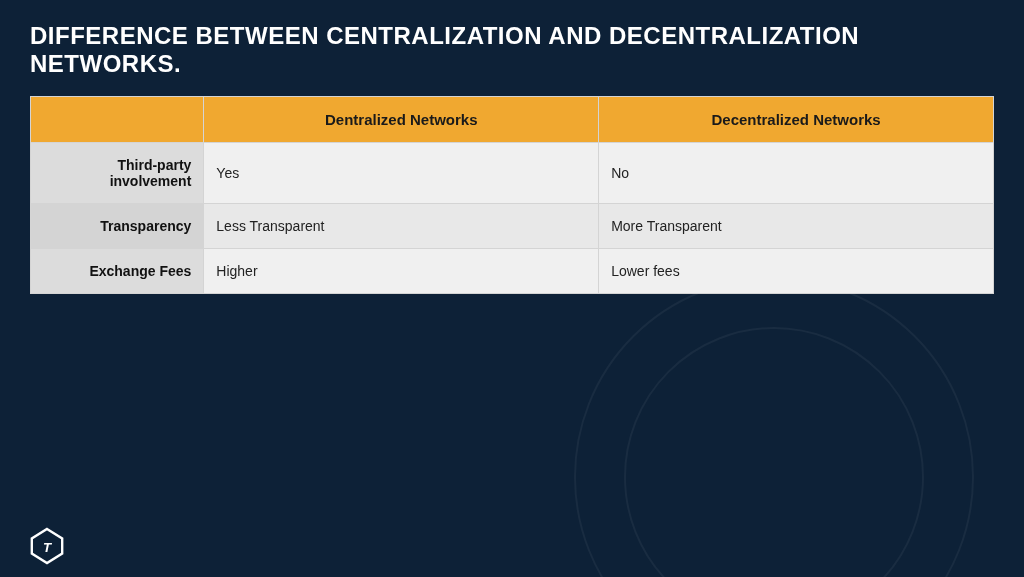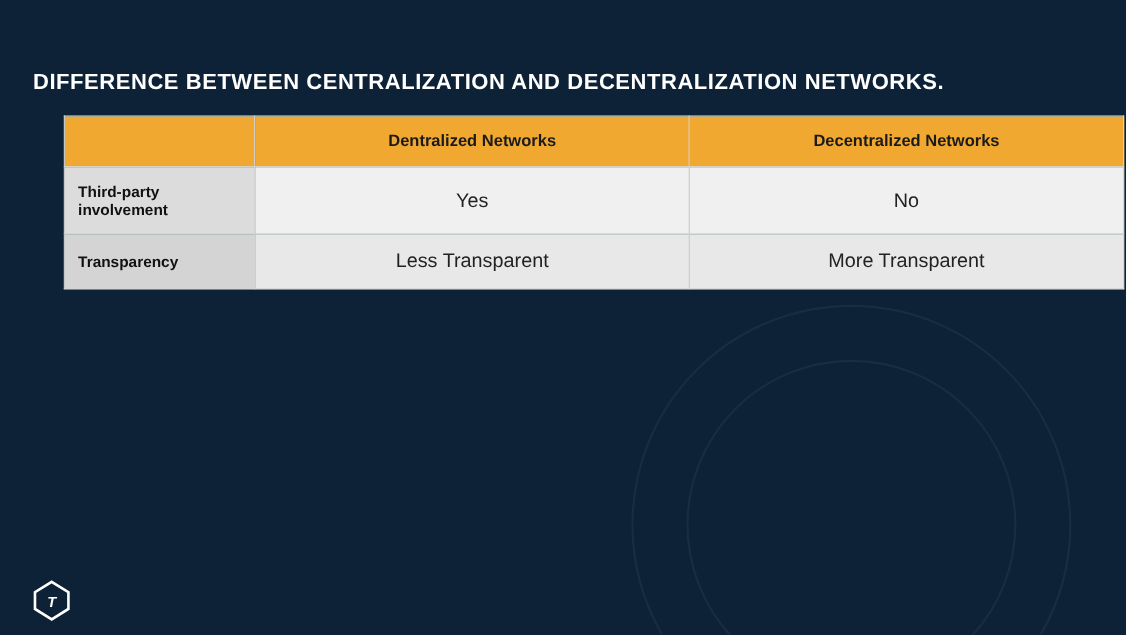--- a/index.html
+++ b/index.html
@@ -34,33 +34,31 @@
     }
 
     .content {
       position: relative;
       z-index: 10;
       padding: 22px 30px 15px 30px;
     }
 
     .main-title {
       color: #ffffff;
-      font-size: 20px;
+      font-size: 24px;
       font-weight: 900;
       text-transform: uppercase;
       letter-spacing: 0.5px;
       margin-bottom: 18px;
-      margin-top: 42px;
     }
 
     .comparison-table {
       width: 100%;
       border-collapse: collapse;
-      background: #14532d;
-      margin-left: 28px;
+      background: #7dd3fc;
     }
 
     .comparison-table th {
       background: #f0a830;
       color: #1a1a1a;
       font-weight: 800;
       font-size: 15px;
       text-align: center;
       padding: 14px 10px;
       border: 1px solid #d4d4d4;
@@ -75,28 +73,27 @@
       width: 41%;
     }
 
     .comparison-table th.decentralized-col {
       width: 41%;
     }
 
     .comparison-table td {
       padding: 14px 12px;
       border: 1px solid #d4d4d4;
-      font-size: 18px;
-      text-align: center;
+      font-size: 14px;
       color: #222;
     }
 
     .comparison-table td.row-label {
       font-weight: 800;
-      text-align: left;
+      text-align: right;
       background: #eeeeee;
       color: #111;
       font-size: 14px;
     }
 
     .comparison-table tr:nth-child(odd) td {
       background: #f0f0f0;
     }
 
     .comparison-table tr:nth-child(even) td {
@@ -154,20 +151,25 @@
     <tr>
           <td class="row-label">Third-party<br>involvement</td>
           <td>Yes</td>
           <td>No</td>
         </tr>
         <tr>
           <td class="row-label">Transparency</td>
           <td>Less Transparent</td>
           <td>More Transparent</td>
         </tr>
+        <tr>
+          <td class="row-label">Exchange Fees</td>
+          <td>Higher</td>
+          <td>Lower fees</td>
+        </tr>
       </tbody>
   </table>
 
 </div>
 
 <div class="logo-area">
   <svg class="logo-icon" viewBox="0 0 40 40" xmlns="http://www.w3.org/2000/svg">
     <polygon points="20,2 36,12 36,28 20,38 4,28 4,12" fill="none" stroke="#ffffff" stroke-width="2.5"></polygon>
     <text x="20" y="26" text-anchor="middle" fill="white" font-size="14" font-weight="900" font-style="italic">T</text>
   </svg>

